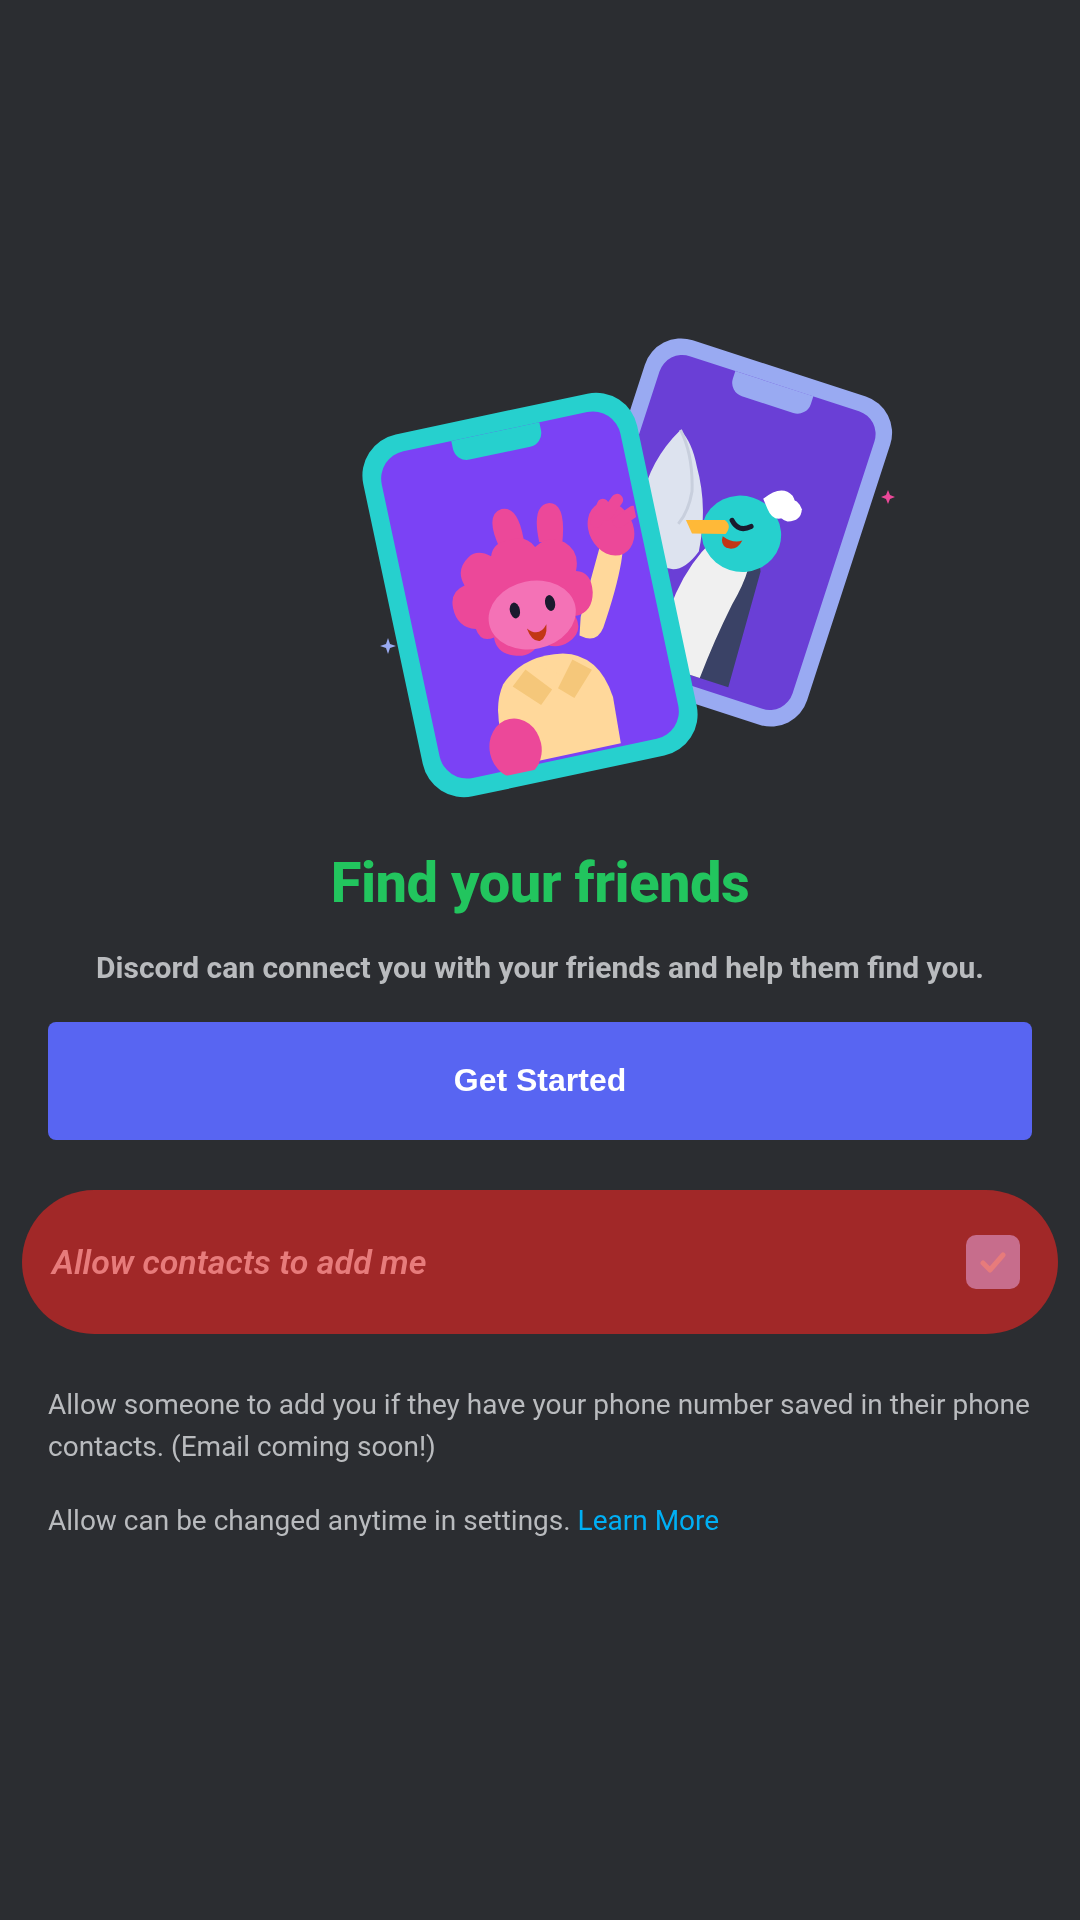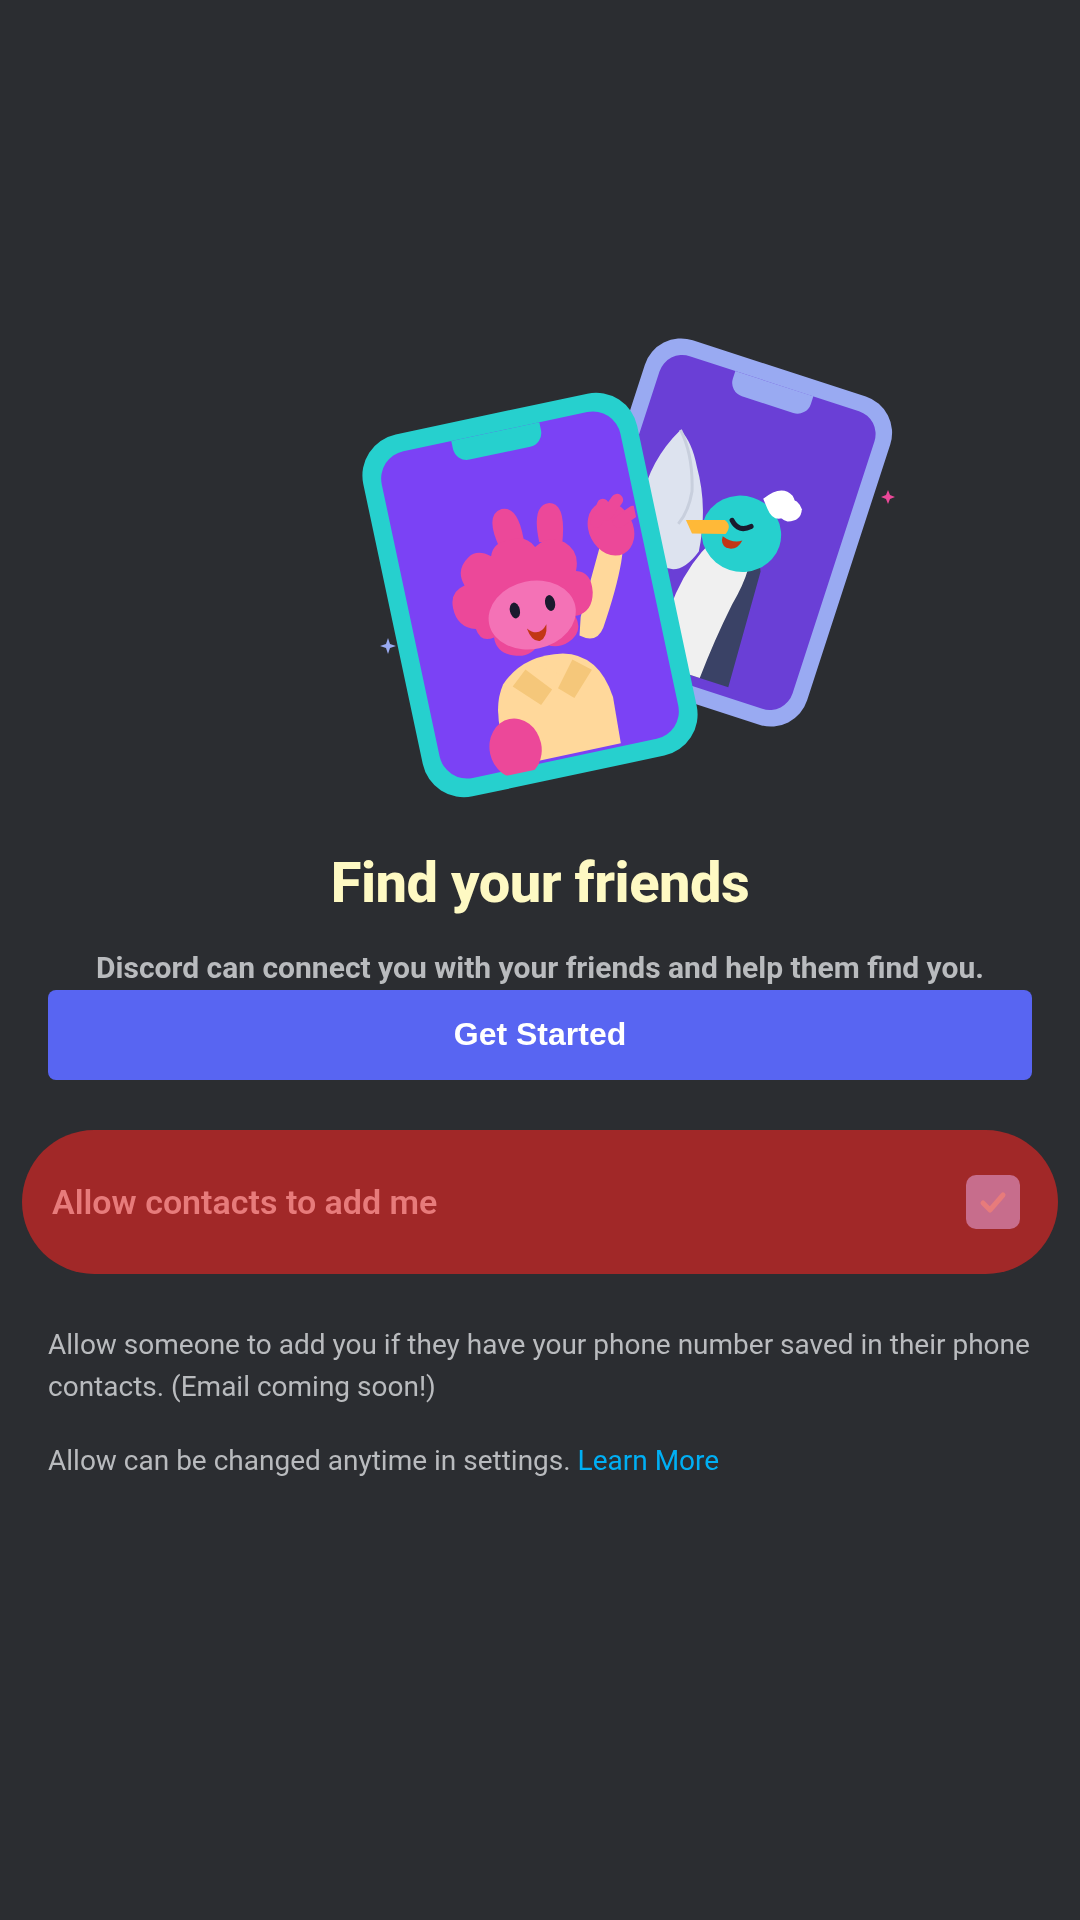--- a/index.html
+++ b/index.html
@@ -137,58 +137,60 @@
     .sparkle-pink {
       position: absolute;
       right: -15px;
       top: 140px;
       width: 14px;
       height: 14px;
     }
     .heading {
       font-size: 56px;
       font-weight: 800;
-      color: #fef9c3;
+      color: #22c55e;
       text-align: center;
       margin-bottom: 30px;
       letter-spacing: -0.5px;
     }
     .subheading {
       font-size: 30px;
       font-weight: 700;
       color: #b9bbbe;
       text-align: center;
       line-height: 1.45;
     }
     .bottom-section {
       padding-bottom: 600px;
     }
     .primary-button {
       width: 100%;
-      height: 90px;
+      height: 118px;
       background: #5865f2;
       border: none;
       border-radius: 8px;
       color: #ffffff;
       font-size: 32px;
       font-weight: 700;
       cursor: pointer;
       margin-bottom: 50px;
+      margin-top: 32px;
     }
     .toggle-row {
       width: calc(100% + 52px);
       margin-left: -26px;
       height: 144px;
       background: #a12828;
       border-radius: 72px;
       display: flex;
       align-items: center;
       justify-content: space-between;
       padding: 0 38px 0 30px;
       margin-bottom: 50px;
+      font-style: italic;
     }
     .toggle-label {
       font-size: 34px;
       font-weight: 600;
       color: #e77b7b;
     }
     .checkbox {
       width: 54px;
       height: 54px;
       background: #c76d8c;

